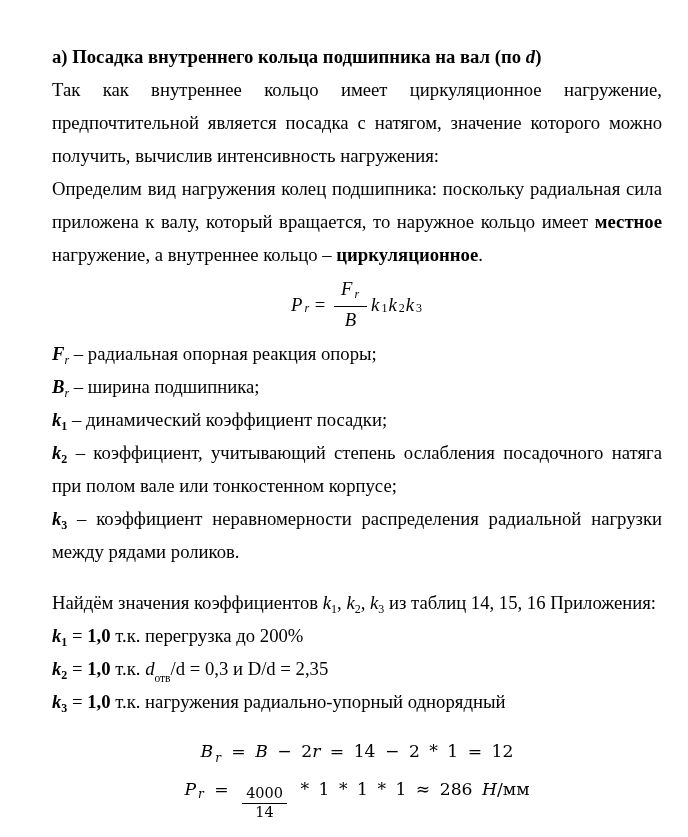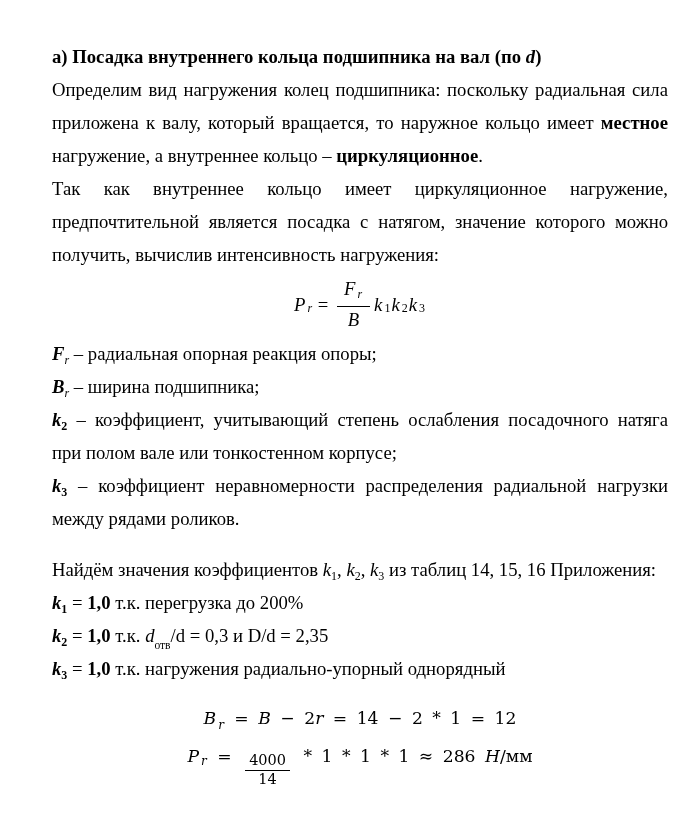--- a/index.html
+++ b/index.html
@@ -8,21 +8,21 @@
     position: relative;
     width: 688px;
     height: 837px;
     background: #ffffff;
     overflow: hidden;
     color: #000000;
     font-family: "Liberation Serif", "DejaVu Serif", serif;
     font-size: 18.7px;
     line-height: 33px;
   }
-  .content { padding: 40px 20px 0 52px; }
+  .content { padding: 40px 26px 0 52px; }
   h1.doc-heading {
     font-size: 18.7px;
     line-height: 33px;
     font-weight: bold;
     text-align: left;
   }
   p.just { text-align: justify; }
   p.just-all { text-align: justify; text-align-last: justify; }
   .b { font-weight: bold; }
   .i { font-style: italic; }
@@ -78,23 +78,23 @@
   }
 </style>
 </head>
 <body>
 
 <div class="page">
   <div class="content">
 
     <h1 class="doc-heading"><span class="b">а) Посадка внутреннего кольца подшипника на вал (по </span><span class="b i">d</span><span class="b">)</span></h1>
 
+    <p class="just"><span>Так как внутреннее кольцо имеет циркуляционное нагружение, предпочтительной является посадка с натягом, значение которого можно получить, вычислив интенсивность нагружения:</span></p>
+
     <p class="just"><span>Определим вид нагружения колец подшипника: поскольку радиальная сила приложена к валу, который вращается, то наружное кольцо имеет </span><span class="b">местное</span><span> нагружение, а внутреннее кольцо – </span><span class="b">циркуляционное</span><span>.</span></p>
-
-    <p class="just"><span>Так как внутреннее кольцо имеет циркуляционное нагружение, предпочтительной является посадка с натягом, значение которого можно получить, вычислив интенсивность нагружения:</span></p>
 
     <div class="formula formula-big">
         <span class="i">P</span>
         <sub class="i">r</sub>
         <span>&nbsp;=&nbsp;</span>
         <span class="frac">
           <span class="num"><span class="i">F</span><sub class="i">r</sub></span>
           <span class="den"><span class="i">B</span></span>
         </span>
         <span class="i">k</span>
@@ -102,20 +102,21 @@
         <span class="i">k</span>
         <sub>2</sub>
         <span class="i">k</span>
         <sub>3</sub>
       </div>
 
     <p class="just"><span class="b i">F</span><sub class="i">r</sub><span> – радиальная опорная реакция опоры;</span></p>
 
     <p class="just"><span class="b i">B</span><sub class="i">r</sub><span> – ширина подшипника;</span></p>
 
+    <p class="just"><span class="b i">k</span><sub class="b">1</sub><span> – динамический коэффициент посадки;</span></p>
 
     <p class="just"><span class="b i">k</span><sub class="b">2</sub><span> – коэффициент, учитывающий степень ослабления посадочного натяга при полом вале или тонкостенном корпусе;</span></p>
 
     <p class="just"><span class="b i">k</span><sub class="b">3</sub><span> – коэффициент неравномерности распределения радиальной нагрузки между рядами роликов.</span></p>
 
     <div class="spacer"></div>
 
     <p class="just"><span>Найдём значения коэффициентов </span><span class="i">k</span><sub>1</sub><span>, </span><span class="i">k</span><sub>2</sub><span>, </span><span class="i">k</span><sub>3</sub><span> из таблиц 14, 15, 16 Приложения:</span></p>
 
     <p class="just"><span class="b i">k</span><sub class="b">1</sub><span> = </span><span class="b">1,0</span><span> т.к. перегрузка до 200%</span></p>

